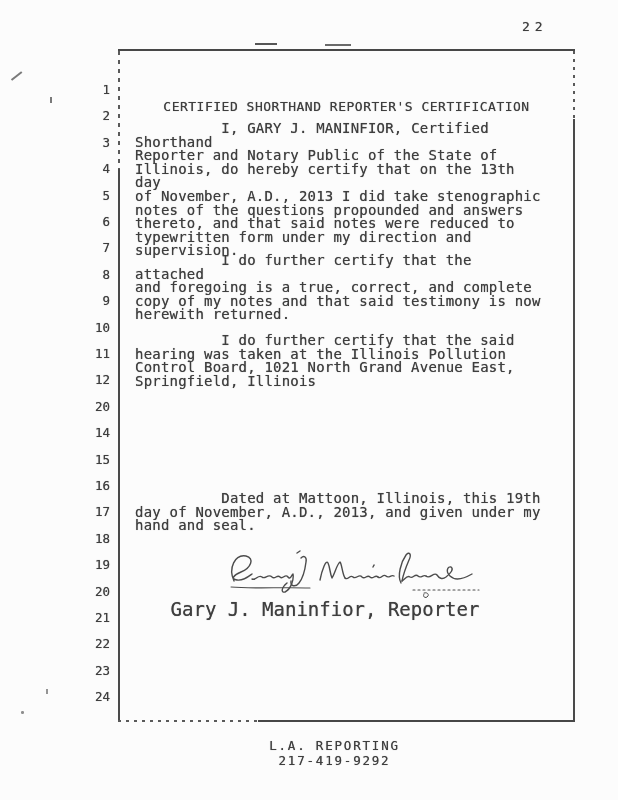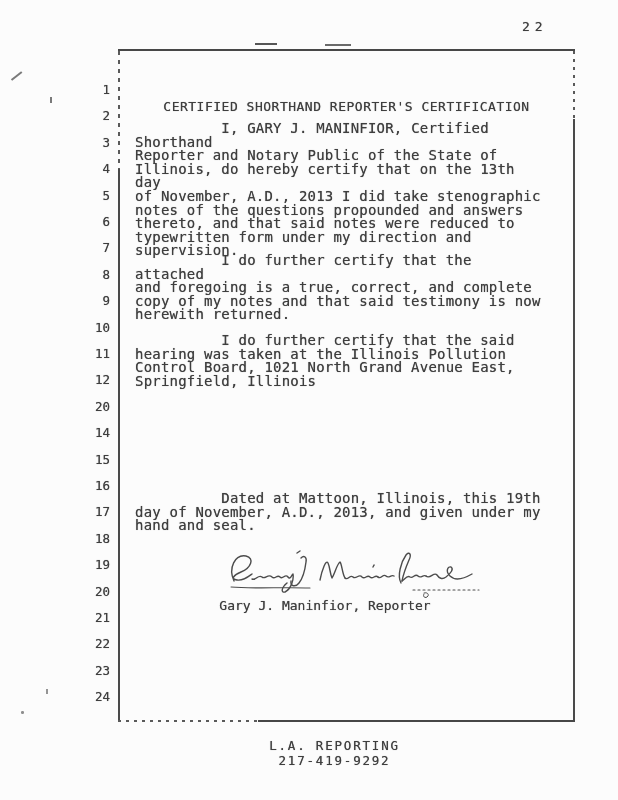--- a/index.html
+++ b/index.html
@@ -30,21 +30,21 @@
   .m4 { left:21px;  top:711px; width:2.5px; height:2.5px; border-radius:50%; background:#8e8e8e; }
   .m5 { left:255px; top:43px;  width:22px;  height:1.5px; background:#565656; }
   .m6 { left:325px; top:44px;  width:26px;  height:1.5px; background:#6a6a6a; }
   .line-num { position:absolute; left:80px; width:30px; text-align:right; font-size:12.5px; }
   .title { position:absolute; left:118px; top:81px; width:457px; text-align:center;
            font-size:13px; letter-spacing:.5px;margin-top:18px; }
   .para  { position:absolute; left:135px; width:414px; font-size:14px; line-height:13.6px;
            letter-spacing:.2px; white-space:pre-wrap; }
   .p1 { top:122px; } .p2 { top:254px; } .p3 { top:334px; } .p4 { top:412px; } .p5 { top:492px; }
   .sig { position:absolute; left:227px; top:550px; }
-  .sig-name { position:absolute; left:118px; top:598px; width:414px; text-align:center; font-size:13px; }
+  .sig-name { position:absolute; left:118px; top:598px; width:414px; text-align:center; font-size:19px; }
   .footer { position:absolute; left:106px; top:738px; width:457px; text-align:center;
             font-size:12.5px; letter-spacing:1.8px; line-height:15px; }
 </style>
 </head>
 <body>
 
 <div class="page">
 
   <div class="page-number">22</div>
 

